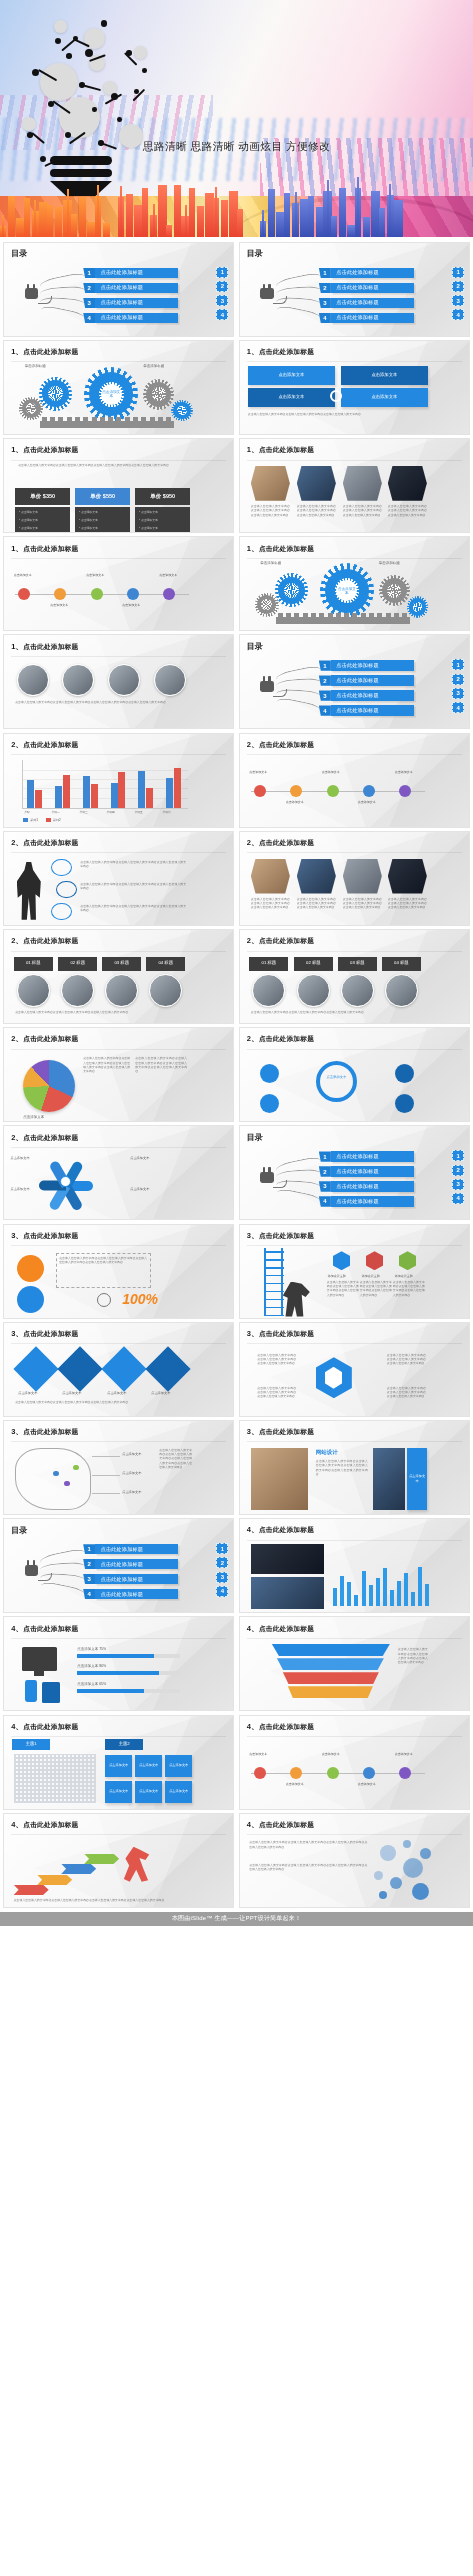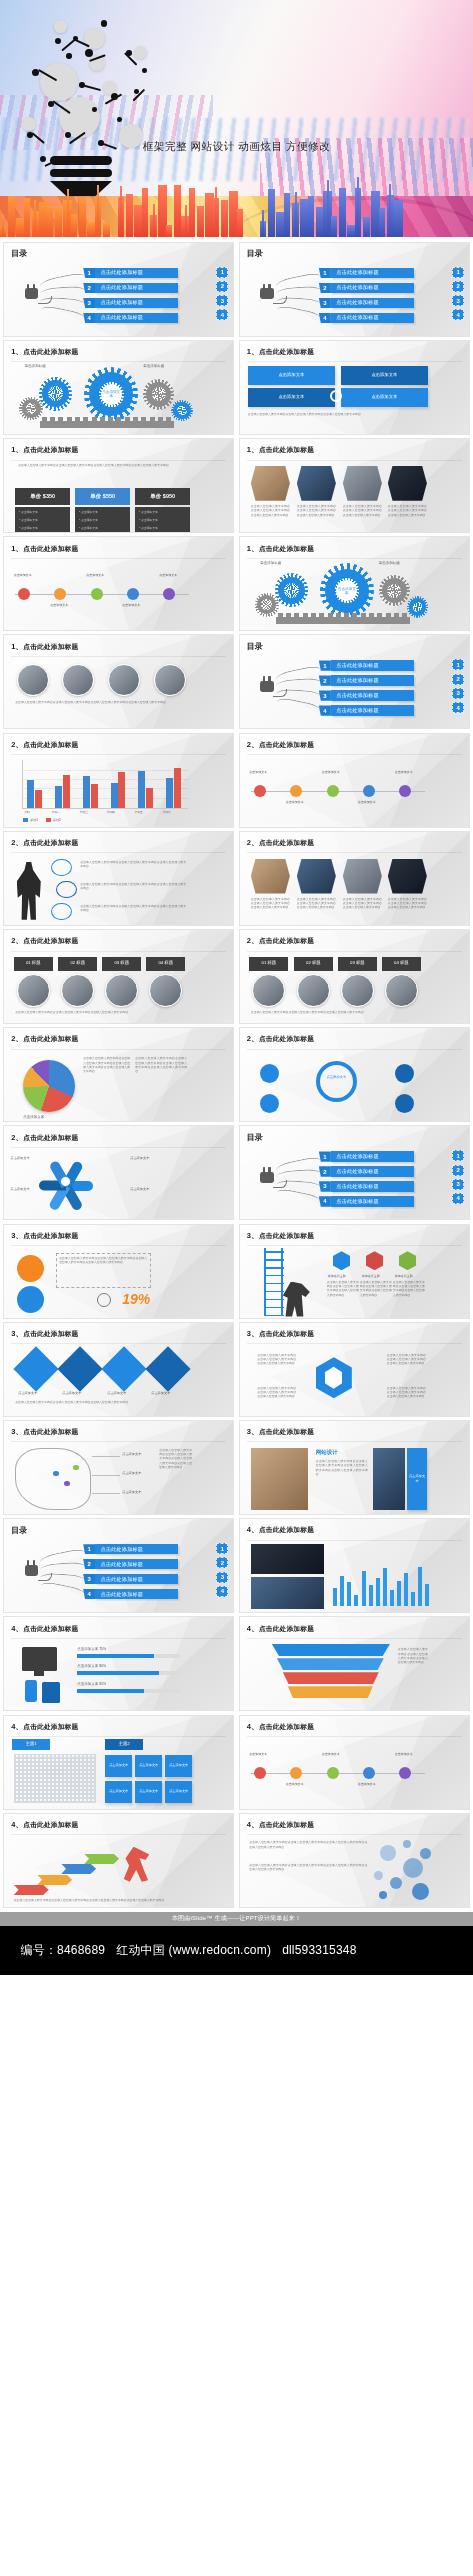--- a/index.html
+++ b/index.html
@@ -264,21 +264,21 @@
           <div class="bld" style="left: 363px; width: 7px; height: 20px; background: linear-gradient(rgb(109, 131, 222), rgb(58, 79, 180));"></div>
           <div class="bld" style="left: 371px; width: 8.7px; height: 46px; background: linear-gradient(rgb(109, 131, 222), rgb(58, 79, 180));"></div>
           <div class="bld" style="left: 379px; width: 5.5px; height: 29px; background: linear-gradient(rgb(109, 131, 222), rgb(58, 79, 180));"></div>
           <div class="bld" style="left: 387px; width: 7px; height: 42px; background: linear-gradient(rgb(109, 131, 222), rgb(58, 79, 180));"></div>
           <div class="bld" style="left: 389px; width: 1.6px; height: 53px; background: linear-gradient(rgb(109, 131, 222), rgb(58, 79, 180));"></div>
           <div class="bld" style="left: 394px; width: 8.7px; height: 37px; background: linear-gradient(rgb(109, 131, 222), rgb(58, 79, 180));"></div>
         </div>
     </div>
 
     <div class="hero-title">
-      <p>框架完整 网站设计 动画炫目 方便修改</p>
+      <p>思路清晰 思路清晰 动画炫目 方便修改</p>
     </div>
   </div>
 
   <div class="grid" id="grid">
       <div class="slide">
         <div class="lowpoly"></div>
         <div class="cat-title">目录</div>
         <div class="s-body"></div>
         <div class="plug">
           <div class="head"></div>
@@ -772,21 +772,21 @@
       </div>
       <div class="slide">
         <div class="lowpoly"></div>
         <div class="s-title"><span class="num">3、</span><span>点击此处添加标题</span></div>
         <div class="s-rule"></div>
         <div class="s-body">
           <div style="position: absolute; left: 12.6px; top: 8px; width: 27px; height: 27px; border-radius: 50%; background: rgb(244, 135, 31);"></div>
           <div style="position: absolute; left: 12.6px; top: 39px; width: 27px; height: 27px; border-radius: 50%; background: rgb(35, 137, 224);"></div>
           <div style="position: absolute; left: 52px; top: 6.3px; width: 95px; height: 35px; border: 0.8px dashed rgb(170, 170, 170);"></div>
           <div class="ph-text" style="left: 55px; top: 9.5px; width: 88px;">点击输入您想输入的文字内容点击输入您想输入的文字内容点击输入您想输入的文字内容点击输入您想输入的文字内容</div>
-          <div style="position: absolute; left: 118px; top: 44px; font-size: 14px; font-weight: bold; color: rgb(244, 135, 31); font-style: italic;">19%</div>
+          <div style="position: absolute; left: 118px; top: 44px; font-size: 14px; font-weight: bold; color: rgb(244, 135, 31); font-style: italic;">100%</div>
           <div style="position: absolute; left: 93px; top: 46px; width: 14px; height: 14px; border: 1.6px solid rgb(119, 119, 119); border-radius: 50%;"></div>
         </div>
       </div>
       <div class="slide">
         <div class="lowpoly"></div>
         <div class="s-title"><span class="num">3、</span><span>点击此处添加标题</span></div>
         <div class="s-rule"></div>
         <div class="s-body">
           <div style="position: absolute; left: 24px; top: 1.6px; width: 2.4px; height: 68px; background: rgb(35, 137, 224);"></div>
           <div style="position: absolute; left: 41px; top: 1.6px; width: 2.4px; height: 68px; background: rgb(35, 137, 224);"></div>
@@ -1027,19 +1027,14 @@
           <div class="node" style="position: absolute; left: 134px; top: 35px; width: 9.5px; height: 9.5px; background: rgba(60, 130, 200, 0.35);"></div>
           <div class="node" style="position: absolute; left: 163px; top: 4.7px; width: 8px; height: 8px; background: rgba(60, 130, 200, 0.53);"></div>
           <div class="node" style="position: absolute; left: 180px; top: 12.6px; width: 11px; height: 11px; background: rgba(60, 130, 200, 0.71);"></div>
           <div class="node" style="position: absolute; left: 139px; top: 55px; width: 8px; height: 8px; background: rgba(60, 130, 200, 0.89);"></div>
         </div>
       </div>
     </div>
 
   <div class="footer-band">本图由iSlide™ 生成——让PPT设计简单起来！</div>
 
-  <div class="footer-id">
-    <span class="code">编号：8468689</span>
-    <span class="site">红动中国 (www.redocn.com)</span>
-    <span class="uid">dll593315348</span>
-  </div>
 </div>
 
 
 </body></html>

